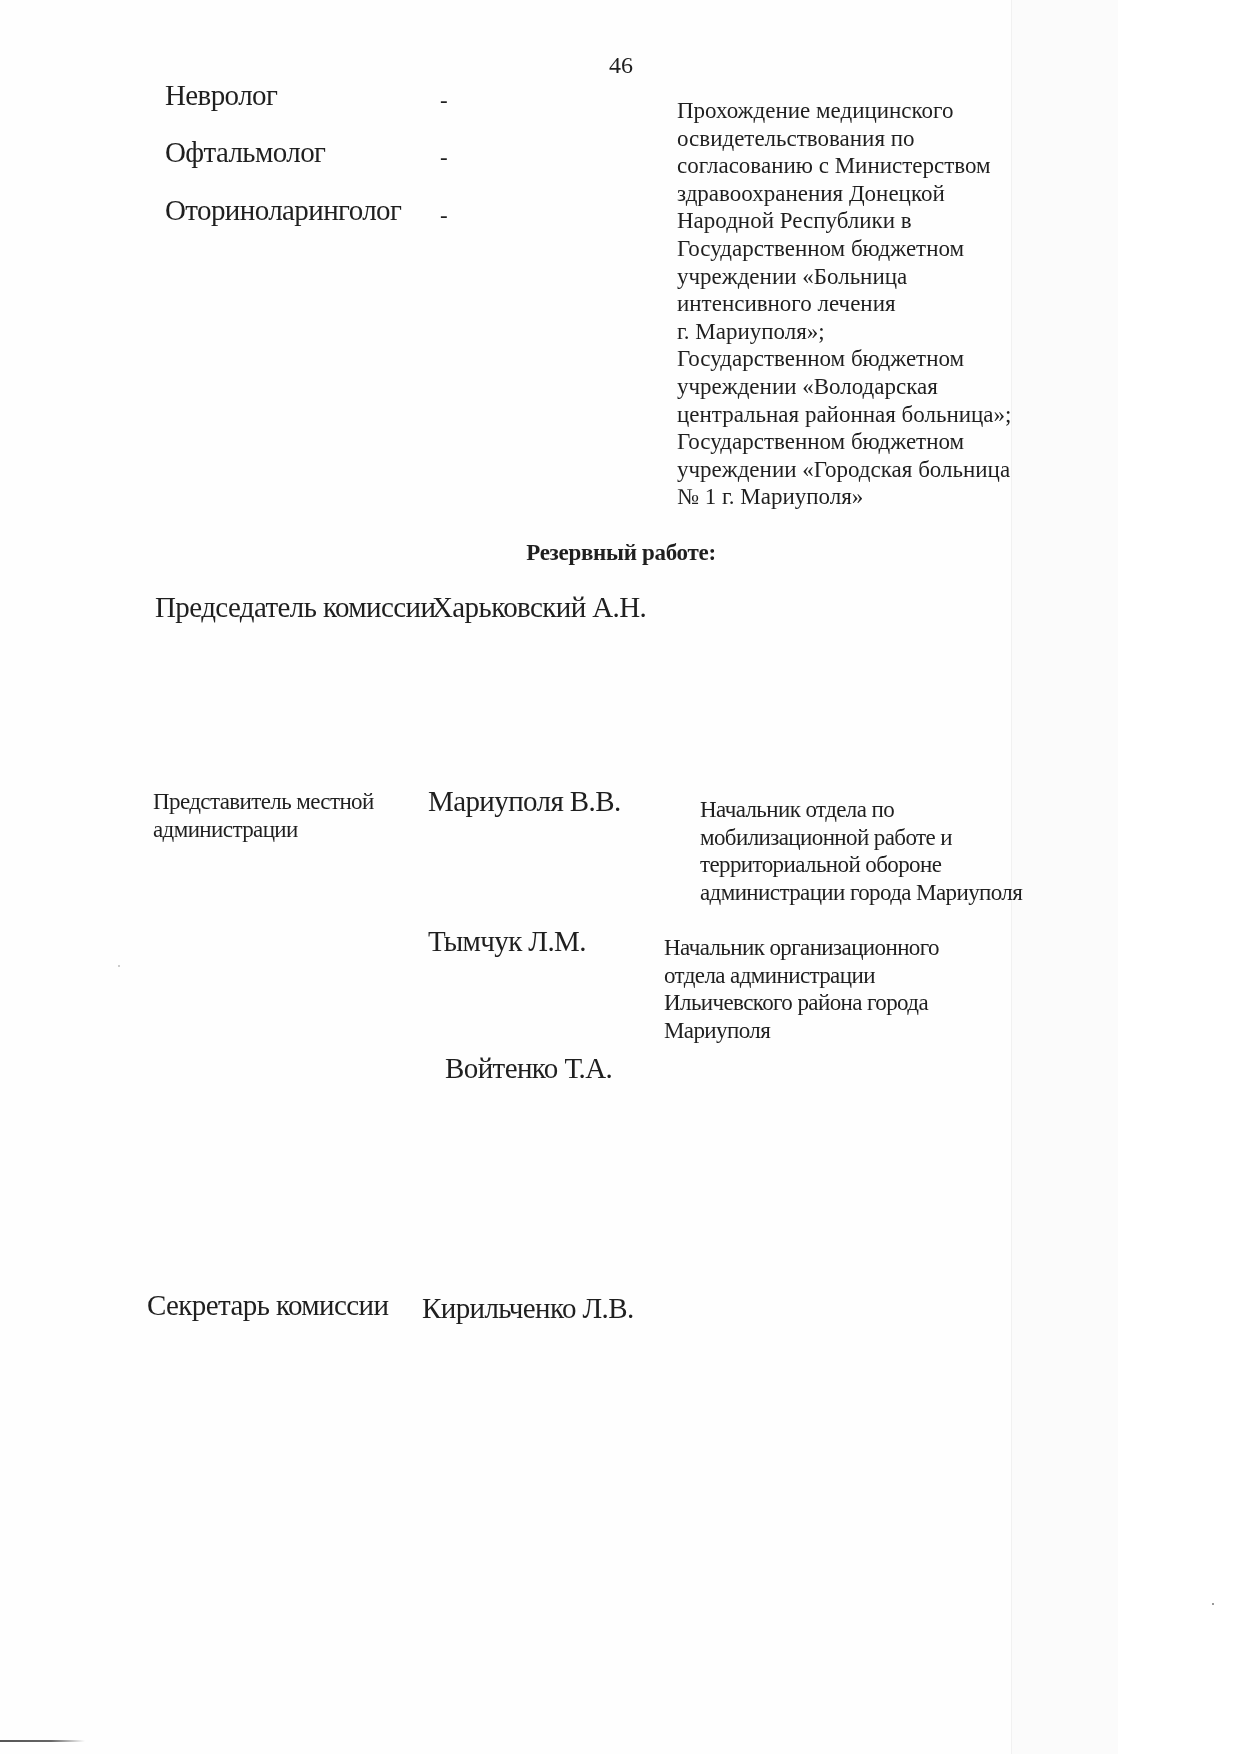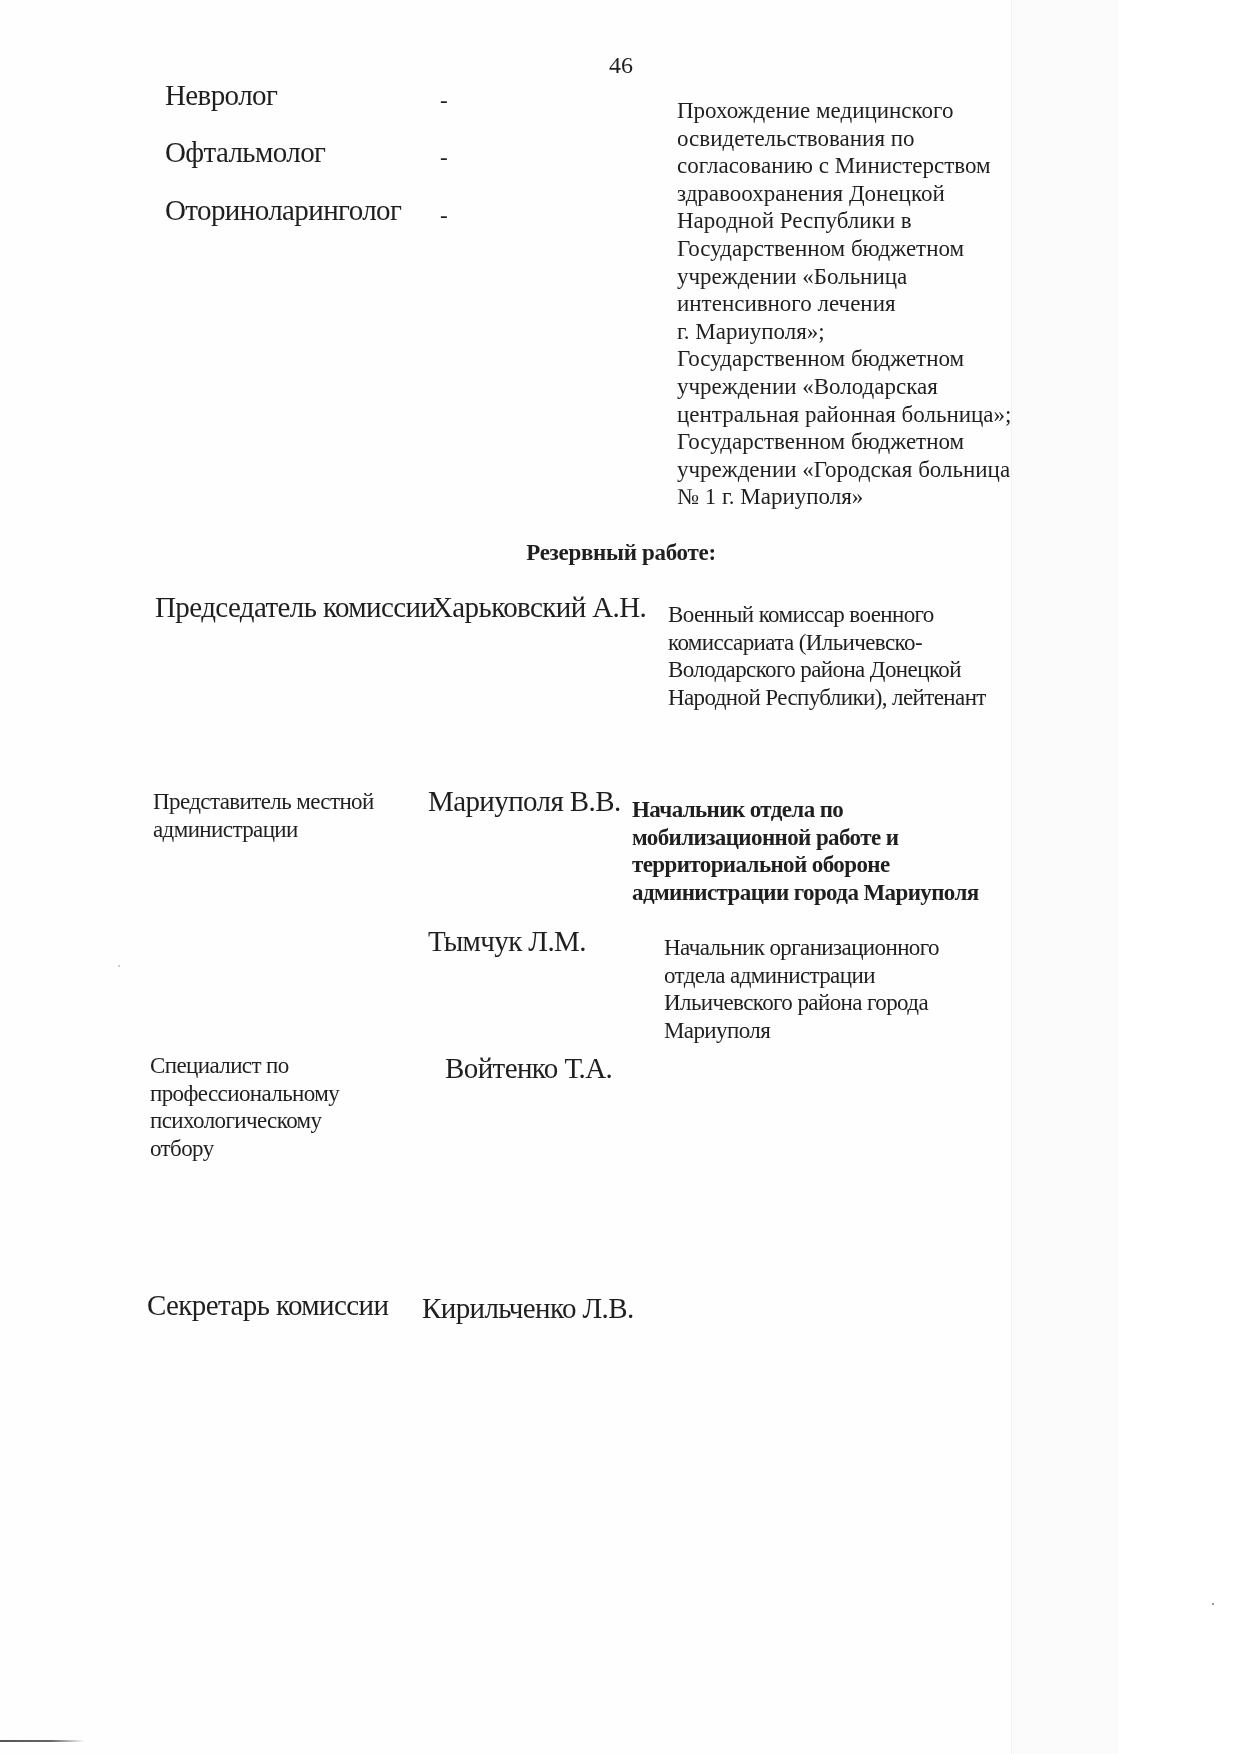--- a/index.html
+++ b/index.html
@@ -62,44 +62,36 @@
 учреждении «Володарская
 центральная районная больница»;
 Государственном бюджетном
 учреждении «Городская больница
 № 1 г. Мариуполя»</div>
 
   <div class="heading cond" style="top:540px;">Резервный работе:</div>
 
   <div class="t cond" style="left:155px; top:594px;">Председатель комиссии</div>
   <div class="t cond" style="left:432px; top:594px;">Харьковский А.Н.</div>
-  <div class="desc cond" style="left:668px; top:601px;">Военный комиссар военного
-комиссариата (Ильичевско-
-Володарского района Донецкой
-Народной Республики), лейтенант</div>
 
 
   <div class="desc cond" style="left:153px; top:788px;">Представитель местной
 администрации</div>
   <div class="t cond" style="left:428px; top:788px;">Мариуполя В.В.</div>
-  <div class="desc cond" style="left:632px; top:796px;font-weight:bold;">Начальник отдела по
+  <div class="desc cond" style="left:700px; top:796px;">Начальник отдела по
 мобилизационной работе и
 территориальной обороне
 администрации города Мариуполя</div>
 
   <div class="t cond" style="left:428px; top:928px;">Тымчук Л.М.</div>
   <div class="desc cond" style="left:664px; top:934px;">Начальник организационного
 отдела администрации
 Ильичевского района города
 Мариуполя</div>
 
-  <div class="desc cond" style="left:150px; top:1052px;">Специалист по
-профессиональному
-психологическому
-отбору</div>
   <div class="t cond" style="left:425px; top:1055px;margin-left:20px;">Войтенко Т.А.</div>
 
   <div class="t cond" style="left:147px; top:1292px;">Секретарь комиссии</div>
   <div class="t cond" style="left:422px; top:1295px;">Кирильченко Л.В.</div>
 
   <div class="scan-line"></div>
   <div class="speck" style="left:1212px; top:1603px;"></div>
   <div class="speck" style="left:118px; top:965px; background:#bbb;"></div>
 </div>
 

